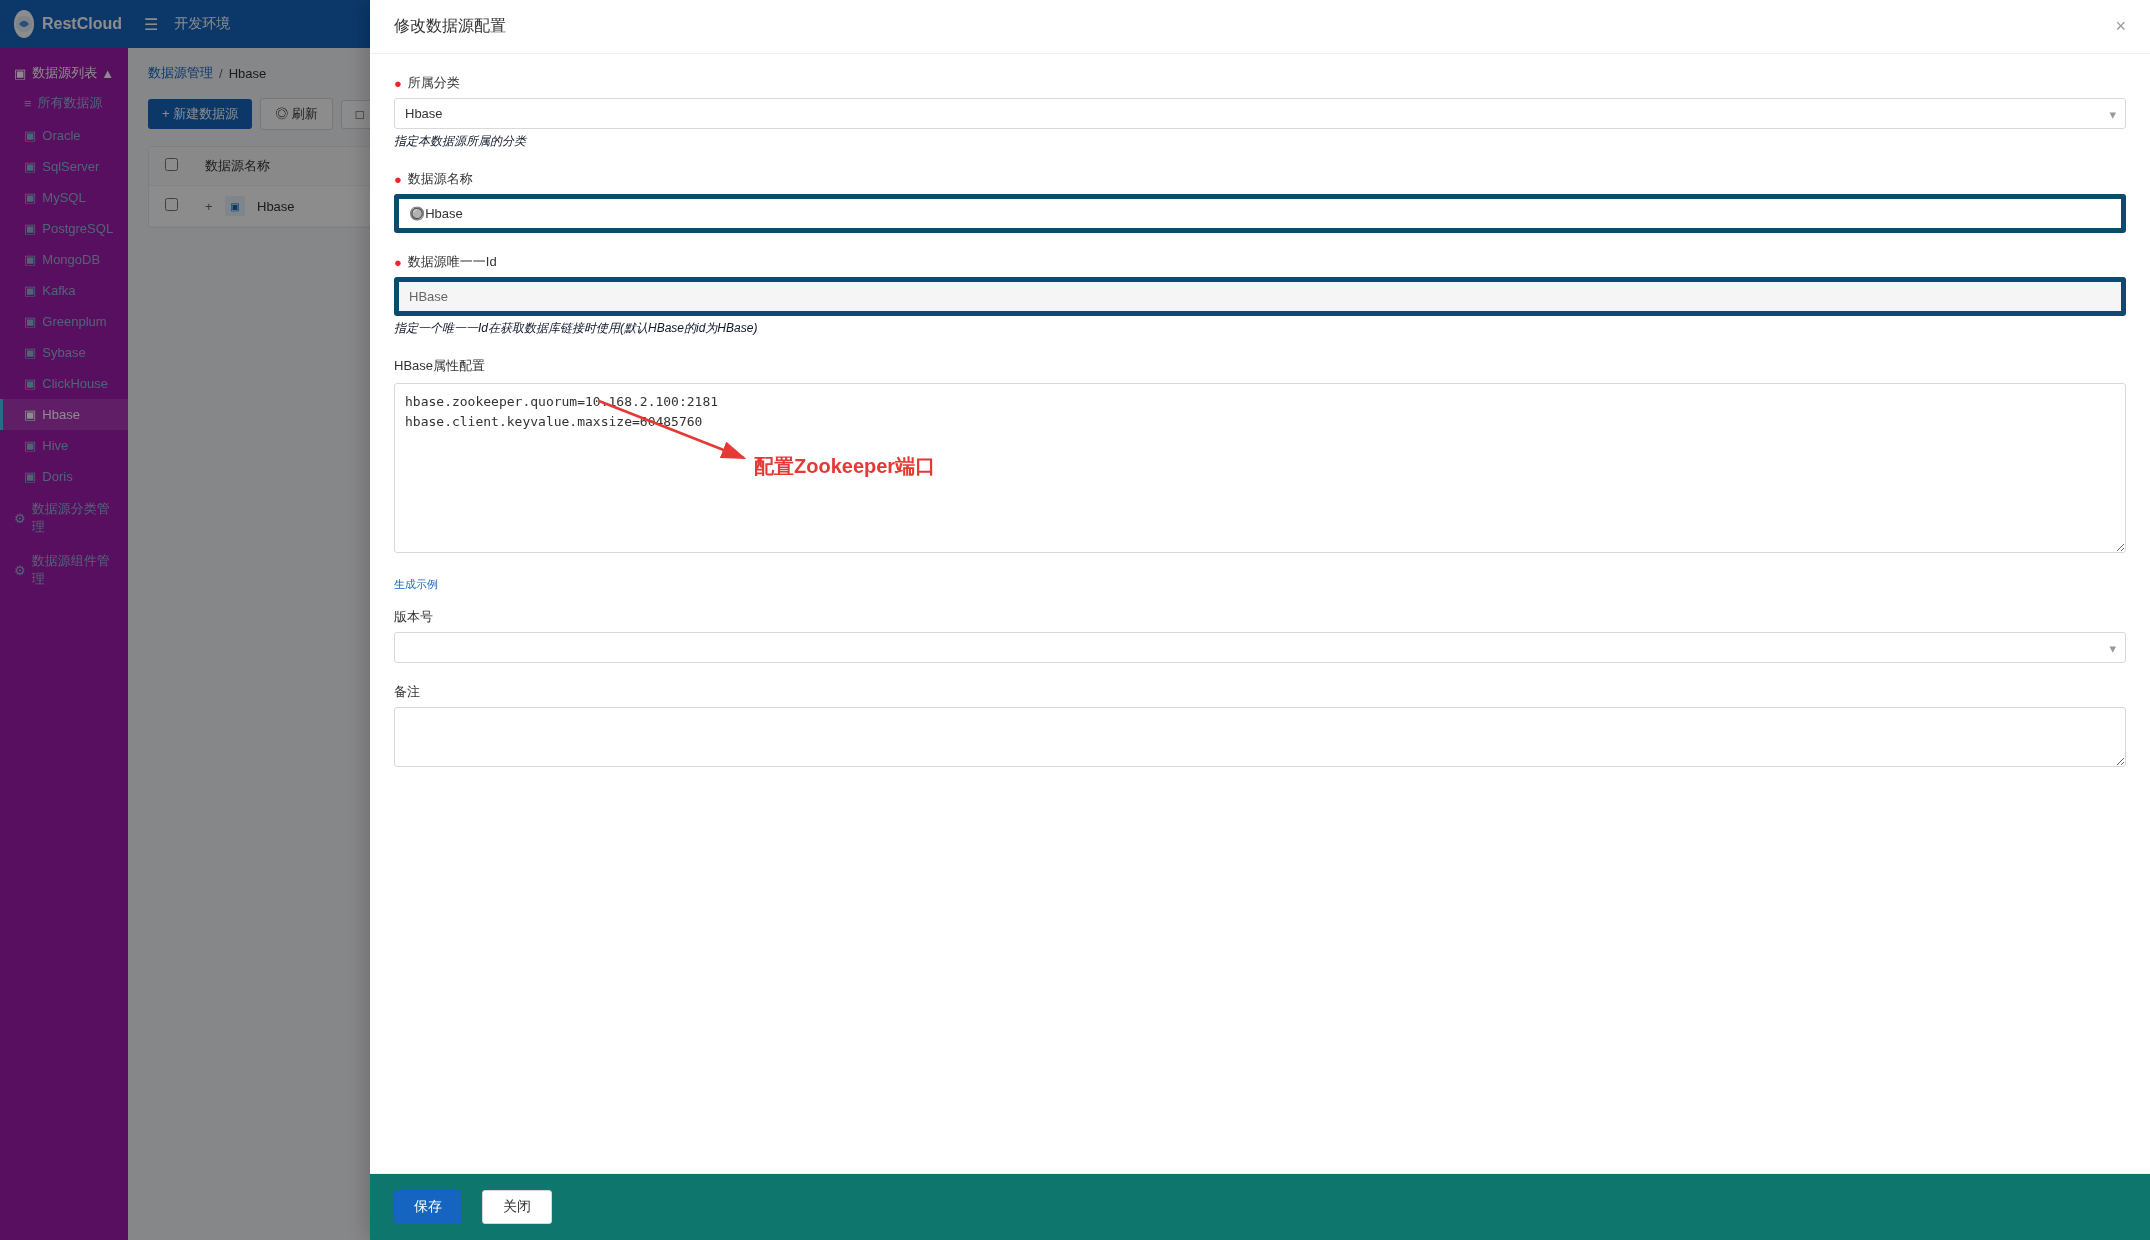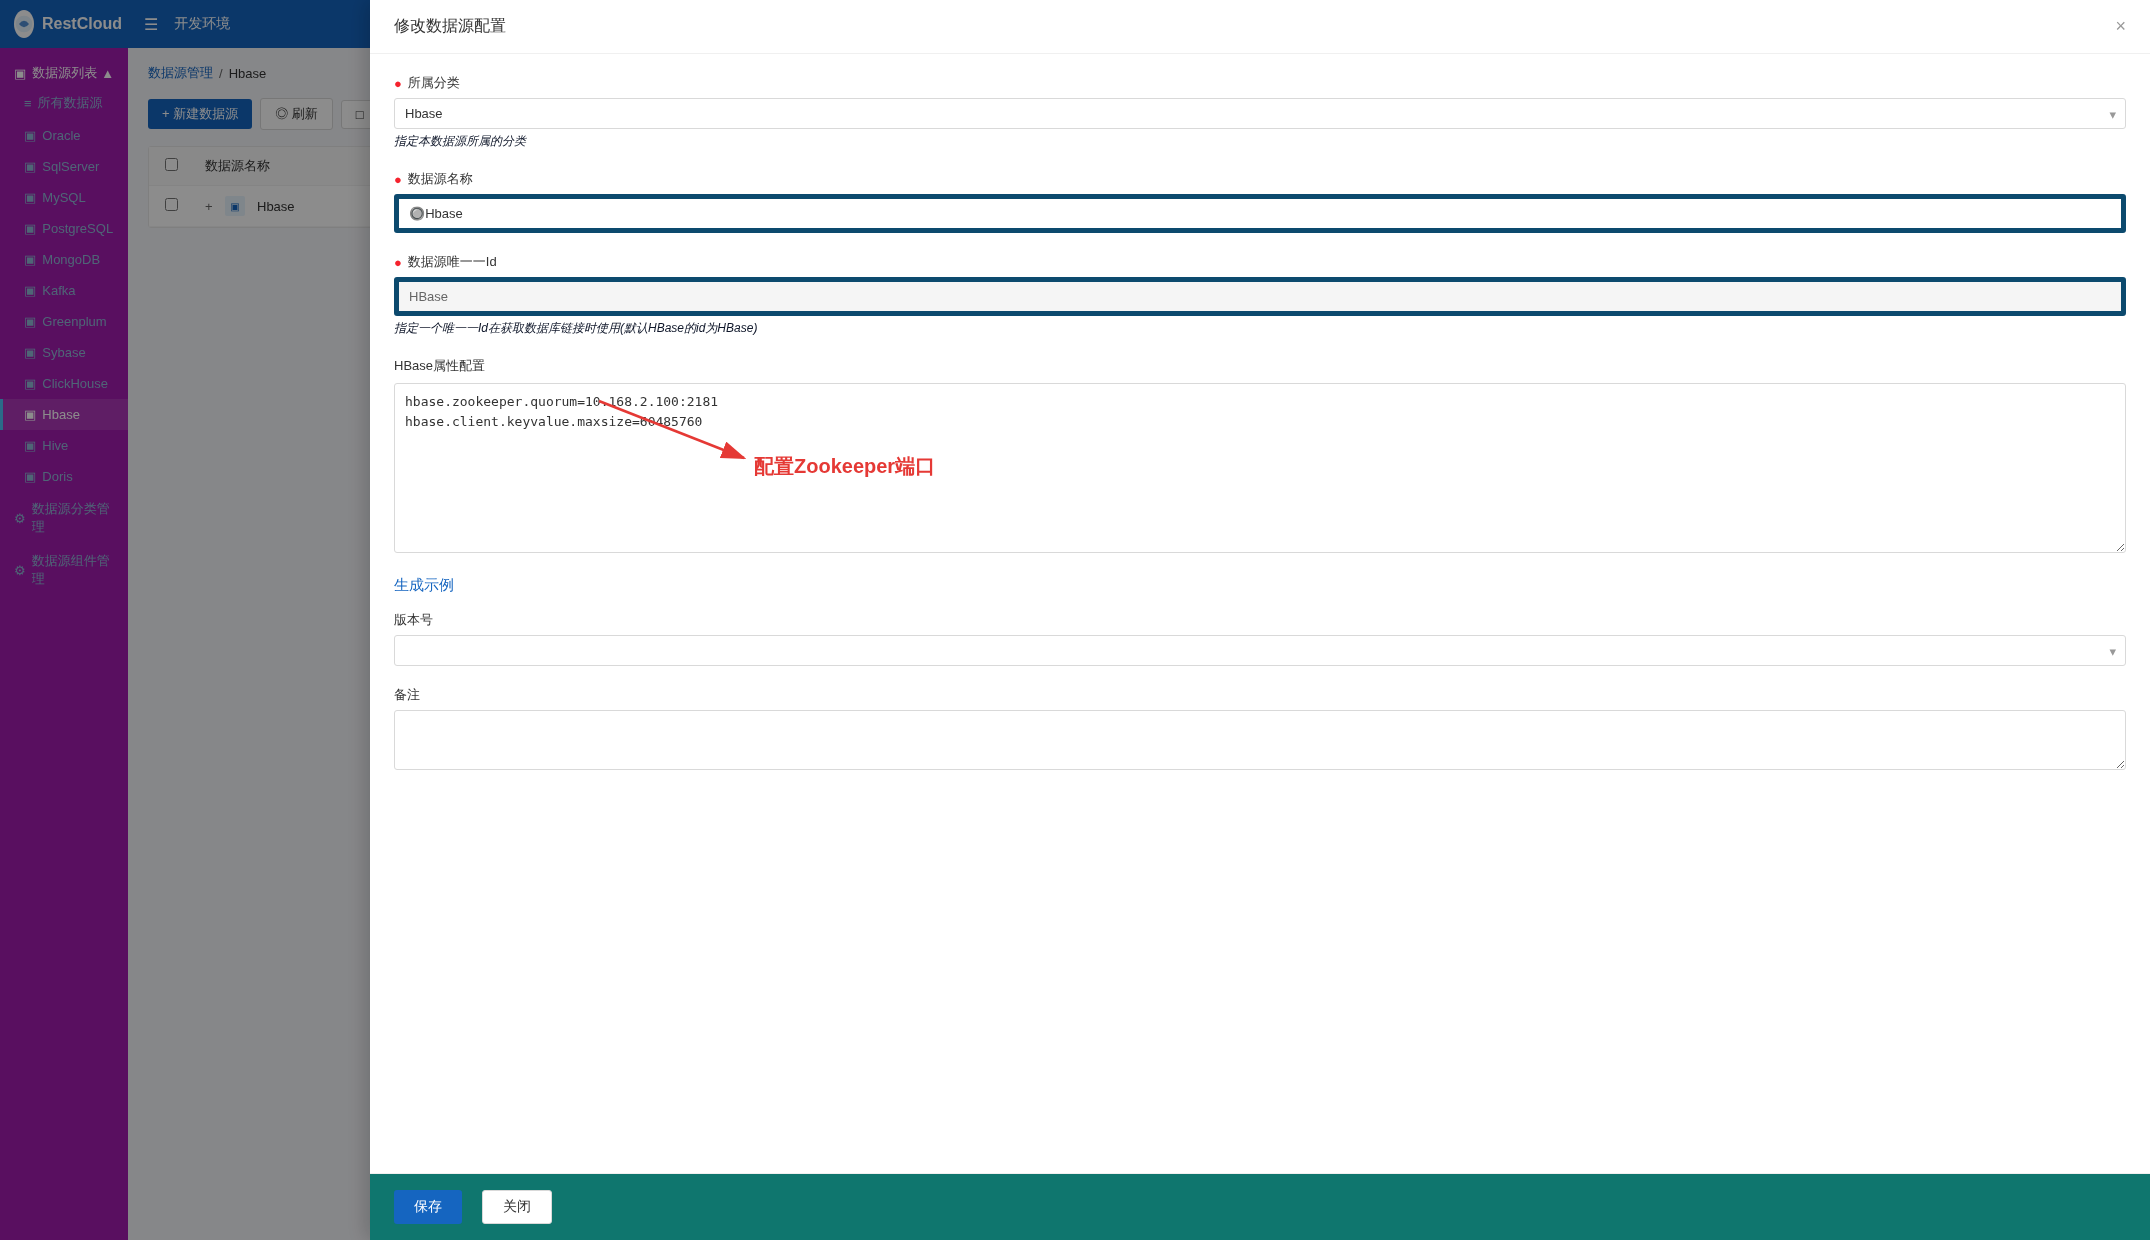--- a/index.html
+++ b/index.html
@@ -234,21 +234,21 @@
       padding: 8px 10px;
       font-size: 13px;
       color: #333;
       outline: none;
       resize: vertical;
       min-height: 160px;
       font-family: monospace;
       line-height: 1.5;
     }
     .section-title { font-size: 13px; color: #333; margin-bottom: 8px; font-weight: 400; }
-    .generate-example { color: #1565c0; font-size: 15px; cursor: pointer; text-decoration: none; display: inline-block; margin-bottom: 16px; }
+    .generate-example { color: #1565c0; font-size: 11px; cursor: pointer; text-decoration: none; display: inline-block; margin-bottom: 16px; }
     .dialog-footer {
       padding: 16px 24px;
       border-top: 1px solid #f0f0f0;
       display: flex;
       gap: 20px;
       background: #0f766e;
       position: sticky;
       bottom: 0;
     }
     .btn-save {

